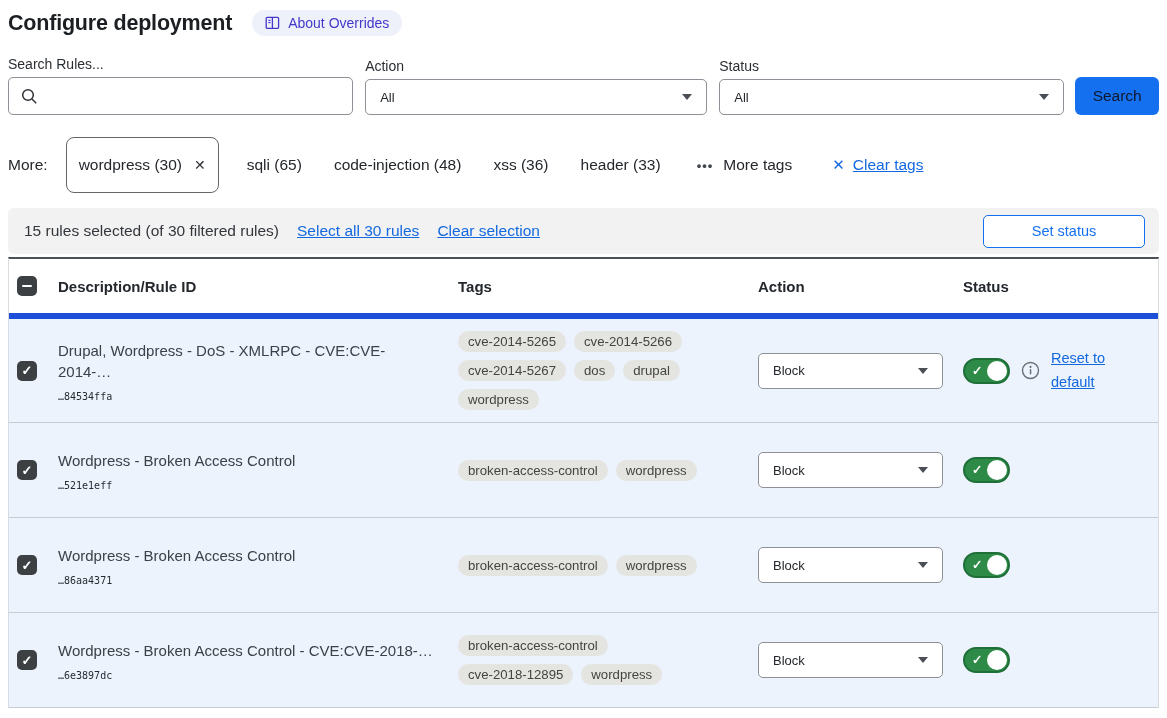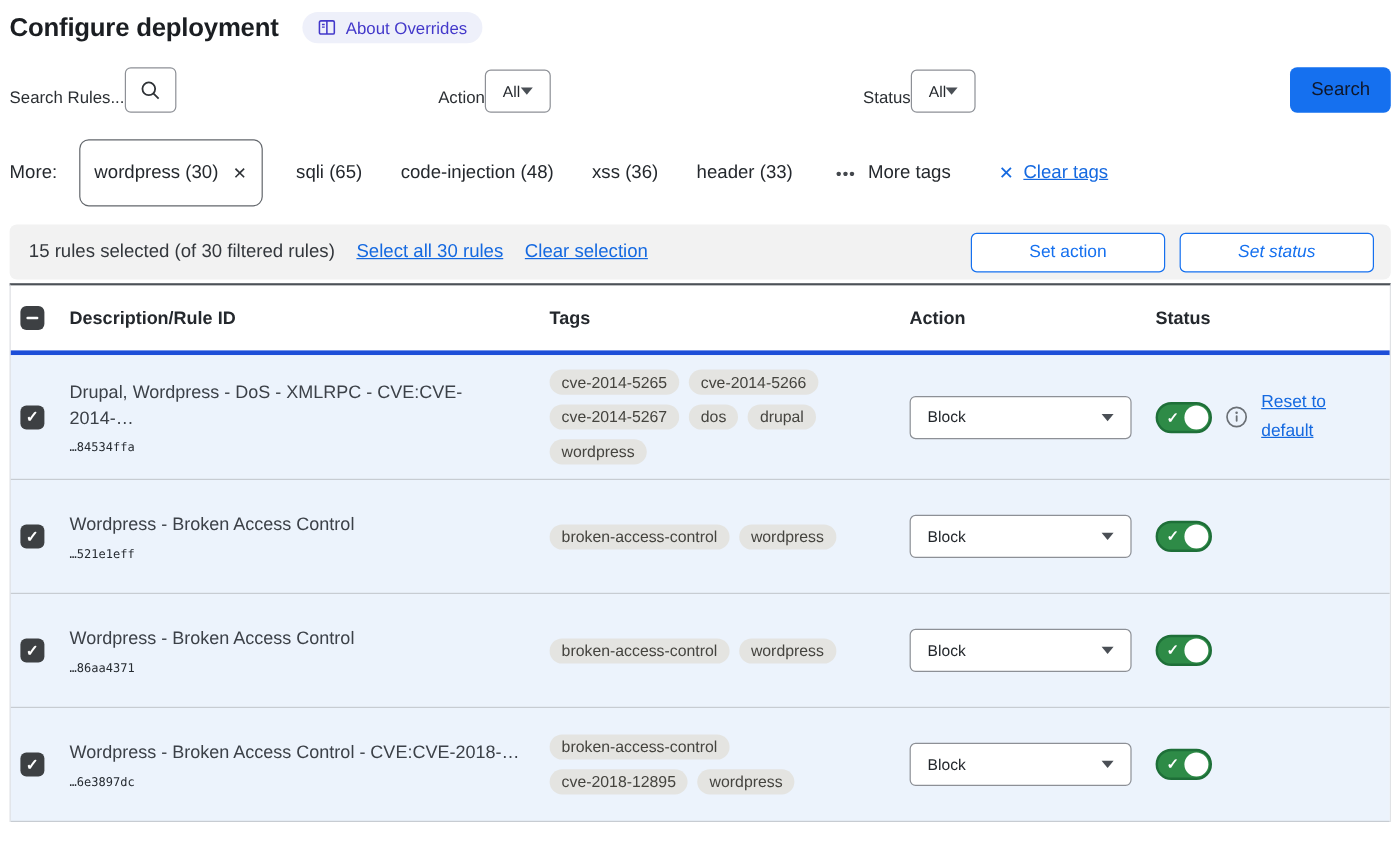--- a/index.html
+++ b/index.html
@@ -13,21 +13,21 @@
   .hdr{display:flex;align-items:center;margin-top:2px;}
   .hdr h1{margin:0;font-size:21.5px;font-weight:700;color:#1b1e22;letter-spacing:-0.2px;}
   .badge{
     display:inline-flex;align-items:center;gap:8px;margin-left:20px;
     background:var(--badge-bg);color:var(--badge-text);
     border-radius:14px;padding:5px 13px;font-size:14px;cursor:pointer;
   }
 
   
   .filters{display:flex;align-items:flex-end;margin-top:20px;}
-  .fgroup{display:flex;flex-direction:row;align-items:flex-end;}
+  .fgroup{display:flex;flex-direction:column;}
   .flabel{font-size:14px;color:#2b2f33;margin-bottom:5px;}
   .search-group{width:347px;margin-right:12px;}
   .action-group{width:344px;margin-right:12px;}
   .status-group{width:347px;margin-right:11px;}
   .search-box{
     height:38px;border:1px solid #8d9096;border-radius:5px;background:#fff;
     display:flex;align-items:center;padding:0 12px;box-sizing:border-box;cursor:text;
   }
   .fselect{
     height:36px;border:1px solid #8d9096;border-radius:5px;background:#fff;
@@ -66,21 +66,21 @@
   .spacer{flex:1;}
   .outline-btn{
     width:162px;height:33px;background:#fff;border:1px solid var(--accent-blue);
     border-radius:5px;color:var(--accent-blue);font-size:14.5px;font-family:inherit;cursor:pointer;
   }
   .outline-btn + .outline-btn{margin-left:12px;font-style:italic;}
 
   
   .table{margin-top:3px;border-top:2.5px solid #4c5157;border-left:1px solid #d8dbdf;border-right:1px solid #d8dbdf;}
   .thead,.trow{display:grid;grid-template-columns:49px 400px 300px 205px 1fr;align-items:center;}
-  .thead{height:54px;background:#fff;border-bottom:4px solid #1d4ed8;}
+  .thead{height:54px;background:#fff;border-bottom:6px solid #1d4ed8;}
   .th{font-size:15px;font-weight:700;color:#24282d;}
   .trow{background:var(--row-bg);border-bottom:1px solid #c7ccd2;min-height:95px;padding:12px 0;box-sizing:border-box;}
   .cb-cell{padding-left:8px;}
   .checkbox{
     width:20px;height:20px;border-radius:5px;background:#3d4043;
     display:flex;align-items:center;justify-content:center;cursor:pointer;flex:none;
   }
   .checkbox .check{color:#fff;font-size:13px;font-weight:bold;line-height:1;}
   .checkbox .bar{width:10px;height:2.5px;background:#fff;border-radius:1px;display:block;}
   .desc-cell{padding-right:22px;}
@@ -165,21 +165,20 @@
       <span class="x">✕</span>
       <span class="u">Clear tags</span>
     </span>
   </div>
 
   <div class="sel-bar">
     <span class="sel-summary">15 rules selected (of 30 filtered rules)</span>
     <a class="sel-link">Select all 30 rules</a>
     <a class="sel-link">Clear selection</a>
     <span class="spacer"></span>
-    <button class="outline-btn">Set action</button>
     <button class="outline-btn">Set status</button>
   </div>
 
   <div class="table">
     <div class="thead">
       <div class="cb-cell">
         <div class="checkbox indet">
           <span class="bar"></span>
         </div>
       </div>

